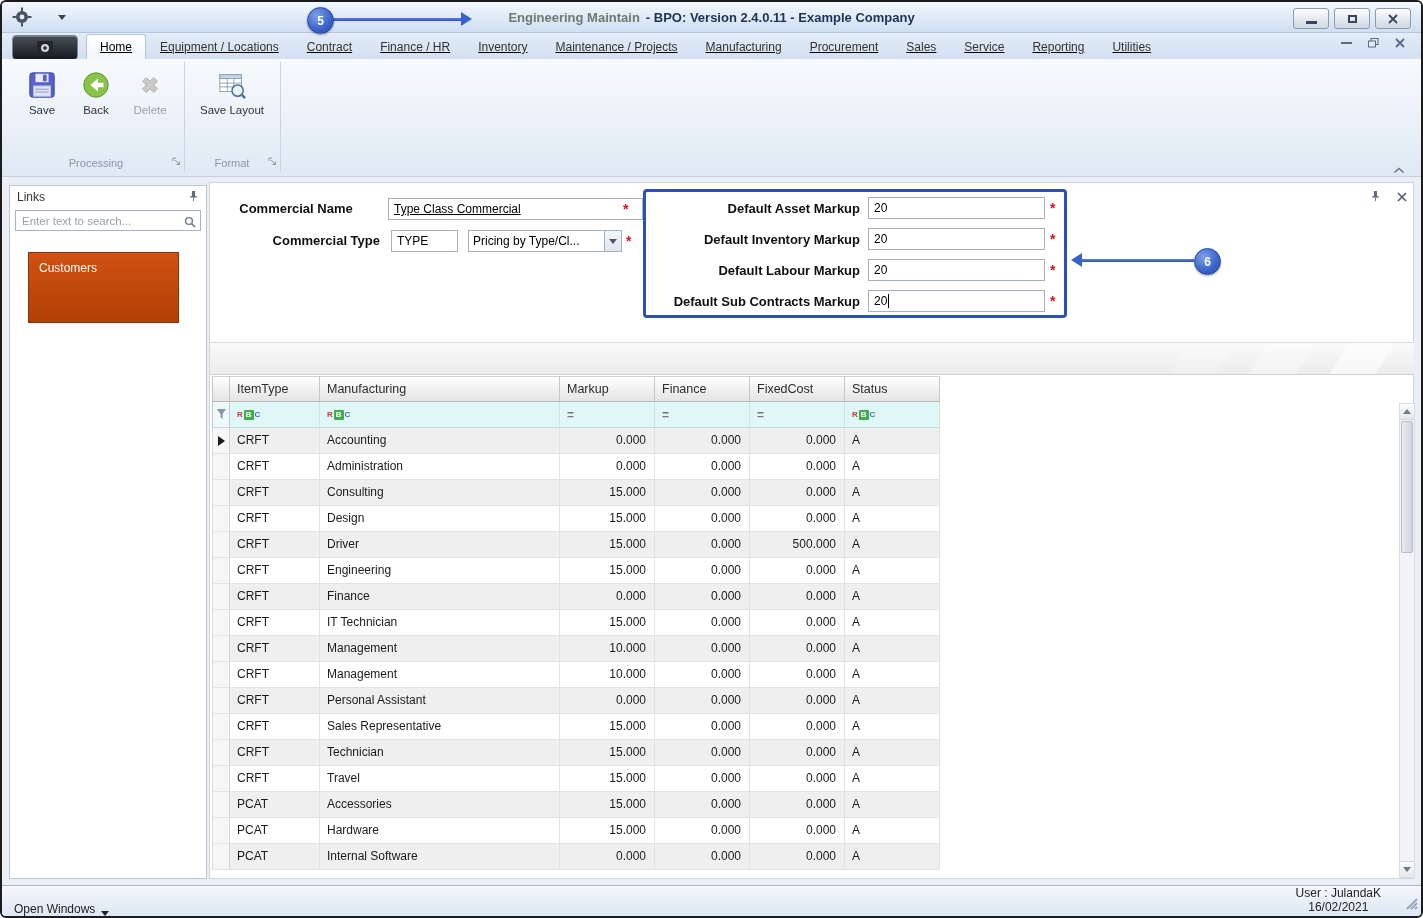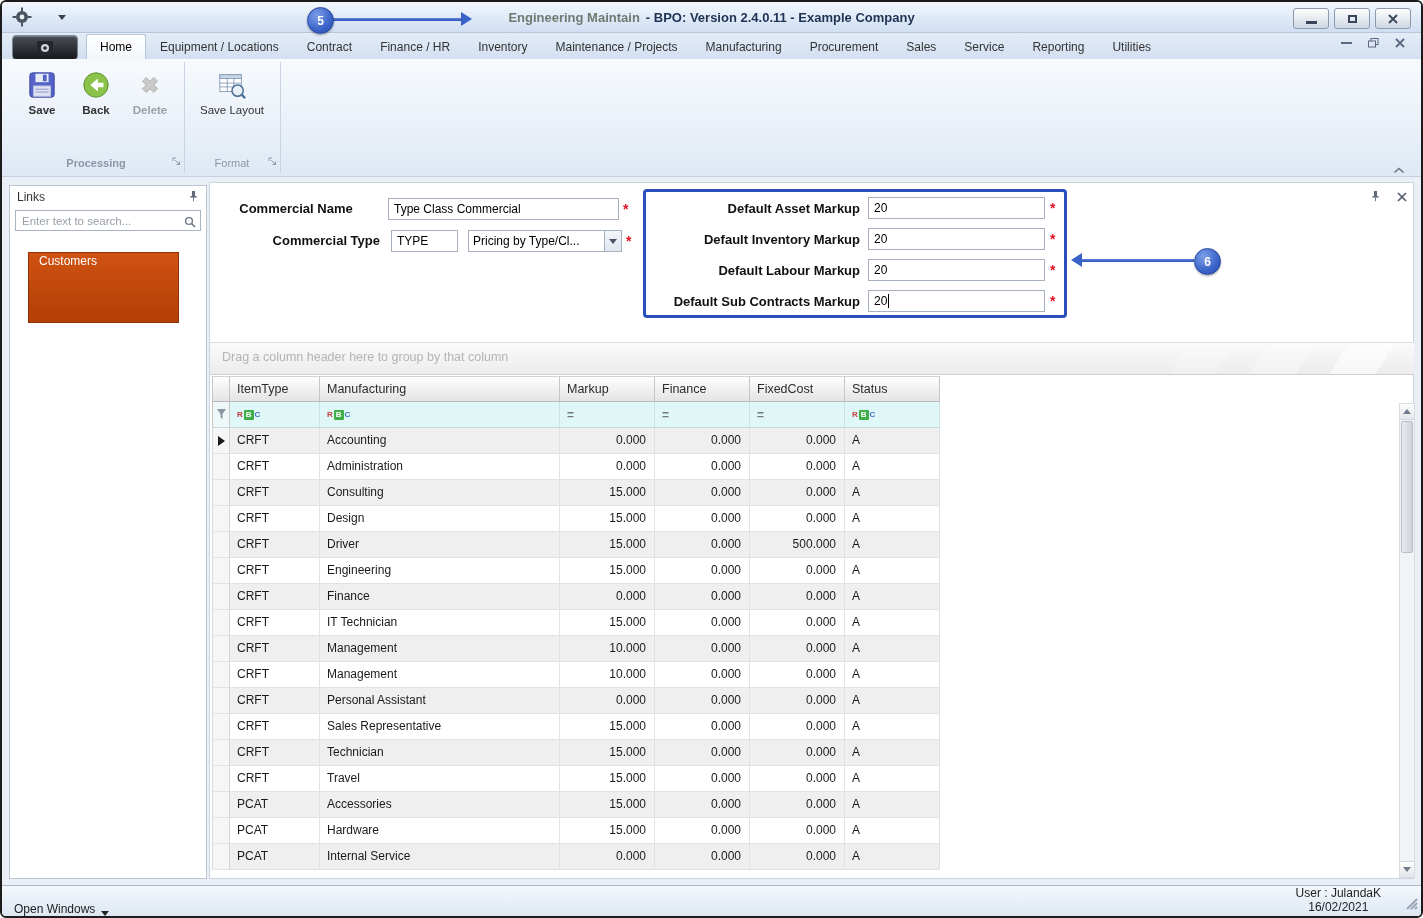--- a/index.html
+++ b/index.html
@@ -20,31 +20,31 @@
   .winbtn{width:34px;height:19px;border:1px solid #8d99ac;border-radius:3px;
     background:linear-gradient(#fefefe,#cfd7e3);display:flex;align-items:center;justify-content:center;}
   .glyph-min{width:11px;height:3px;background:#39455a;margin-top:8px;}
   .glyph-max{width:9px;height:8px;border:2px solid #39455a;box-sizing:border-box;}
 
   
   .tabrow{position:absolute;left:0;top:31px;right:0;height:26px;background:linear-gradient(#e3ecf7,#d3e0f1);}
   .appbtn{position:absolute;left:10px;top:33px;width:64px;height:23px;border-radius:4px;
     background:linear-gradient(#4a4f58,#17191d);border:1px solid #7b8494;
     box-shadow:inset 0 1px rgba(255,255,255,.25);display:flex;align-items:center;justify-content:center;}
-  .ribbon-tab-list{position:absolute;left:84px;top:31px;height:26px;display:flex;align-items:flex-end;}
+  .ribbon-tab-list{position:absolute;left:84px;top:31px;height:26px;display:flex;align-items:flex-end;text-decoration:underline;}
   .rtab{padding:0 13px;height:24px;line-height:24px;font-size:12px;color:#333;
     border:1px solid transparent;border-bottom:none;border-radius:3px 3px 0 0;white-space:nowrap;}
   .rtab.active{background:linear-gradient(#ffffff,#f2f6fb);border-color:#b9c6da;color:#000;}
   .tabrow-icons{position:absolute;right:16px;top:36px;display:flex;gap:16px;align-items:center;}
 
   
   .ribbonbody{position:absolute;left:0;top:57px;right:0;height:117px;
     background:linear-gradient(#f7fafd,#e9f0f8 60%,#dfe8f4);border-bottom:1px solid #c4d0e0;}
   .rgroup{position:absolute;top:3px;height:111px;border-right:1px solid #c9d4e2;}
-  .rg1{left:6px;width:176px;font-weight:bold;}
+  .rg1{left:6px;width:176px;}
   .rg2{left:182px;width:96px;}
   .rcaption{position:absolute;left:0;right:0;bottom:1px;height:17px;text-align:center;
     font-size:11px;color:#8b97a9;line-height:17px;}
   .launcher{position:absolute;right:3px;bottom:3px;}
   .rbtn{position:absolute;top:4px;display:flex;flex-direction:column;align-items:center;gap:4px;
     font-size:11.5px;color:#333;padding-top:4px;}
   .rbtn.disabled{color:#9aa0a8;}
   .b-save{left:8px;width:52px;}
   .b-back{left:62px;width:52px;}
   .b-delete{left:114px;width:56px;}
@@ -56,31 +56,31 @@
     border:1px solid #bcc5d3;box-sizing:border-box;}
   .links-header{height:22px;display:flex;align-items:center;padding:0 7px;font-size:12px;color:#333;}
   .links-title{flex:1;}
   .search-wrap{margin:2px 5px 6px;position:relative;}
   .search-input{width:100%;box-sizing:border-box;height:21px;border:1px solid #a9b3c2;
     font-size:11.5px;padding:0 20px 0 6px;color:#444;font-family:inherit;background:#fff;}
   .search-input::placeholder{color:#9aa0a8;}
   .search-icon{position:absolute;right:5px;top:4px;}
   .customers-tile{position:absolute;left:18px;top:66px;width:151px;height:71px;
     background:linear-gradient(#cf5213,#b23f05);border:1px solid #8e3306;color:#fff;font-size:12px;
-    padding:1px 0 0 10px;box-sizing:border-box;}
+    padding:8px 0 0 10px;box-sizing:border-box;}
 
   
   .content-panel{position:absolute;left:207px;top:180px;width:1205px;height:697px;background:#fff;
     border:1px solid #cdd5e0;box-sizing:border-box;}
   .flabel{position:absolute;font-size:13px;font-weight:bold;color:#101010;white-space:nowrap;}
   .lab-cn{left:210px;top:199px;width:168px;text-align:center;}
   .lab-ct{left:210px;top:231px;width:168px;text-align:right;}
   .inp{position:absolute;height:22px;box-sizing:border-box;border:1px solid #a6b0bf;font-size:12px;
     font-family:inherit;padding:0 5px;color:#000;background:#fff;}
-  .inp-cn{left:386px;top:196px;width:231px;}
+  .inp-cn{left:386px;top:196px;width:255px;text-decoration:underline;}
   .inp-ct{left:389px;top:228px;width:67px;}
   .req{color:#e01020;font-weight:bold;font-size:14px;}
   .req-abs{position:absolute;}
   .req-cn{left:621px;top:199px;}
   .req-ct{left:624px;top:231px;}
   .dropdown{position:absolute;left:466px;top:228px;width:154px;height:22px;border:1px solid #a6b0bf;
     box-sizing:border-box;background:#fff;display:flex;}
   .dd-text{flex:1;font-size:12px;line-height:20px;padding:0 4px;white-space:nowrap;overflow:hidden;}
   .dd-btn{width:16px;border-left:1px solid #a6b0bf;background:linear-gradient(#f4f7fb,#dfe6ef);
     display:flex;align-items:center;justify-content:center;}
@@ -396,21 +396,20 @@
         <div class="minput">
           <span>20</span>
           <span class="caret-line"></span>
         </div>
         <span class="req">*</span>
       </div>
     </div>
   <div class="anno-box"></div>
 
   <div class="group-bar">
-    <div class="group-bar-text">Drag a column header here to group by that column</div>
     <div class="stripe s1"></div>
     <div class="stripe s2"></div>
     <div class="stripe s3"></div>
   </div>
 
   <div class="grid-header">
     <div class="gh first c-ind"></div>
     <div class="gh c-item">ItemType</div>
     <div class="gh c-cat">Manufacturing</div>
     <div class="gh c-num">Markup</div>
@@ -600,21 +599,21 @@
         <div class="gc c-item left">PCAT</div>
         <div class="gc c-cat left">Hardware</div>
         <div class="gc c-num num">15.000</div>
         <div class="gc c-num num">0.000</div>
         <div class="gc c-num num">0.000</div>
         <div class="gc c-status left">A</div>
       </div>
       <div class="grow even">
         <div class="gc ind c-ind"></div>
         <div class="gc c-item left">PCAT</div>
-        <div class="gc c-cat left">Internal Service</div>
+        <div class="gc c-cat left">Internal Software</div>
         <div class="gc c-num num">0.000</div>
         <div class="gc c-num num">0.000</div>
         <div class="gc c-num num">0.000</div>
         <div class="gc c-status left">A</div>
       </div>
     </div>
 
   <div class="vscroll">
     <div class="vs-btn vs-up">
         <span class="tri-up"></span>

